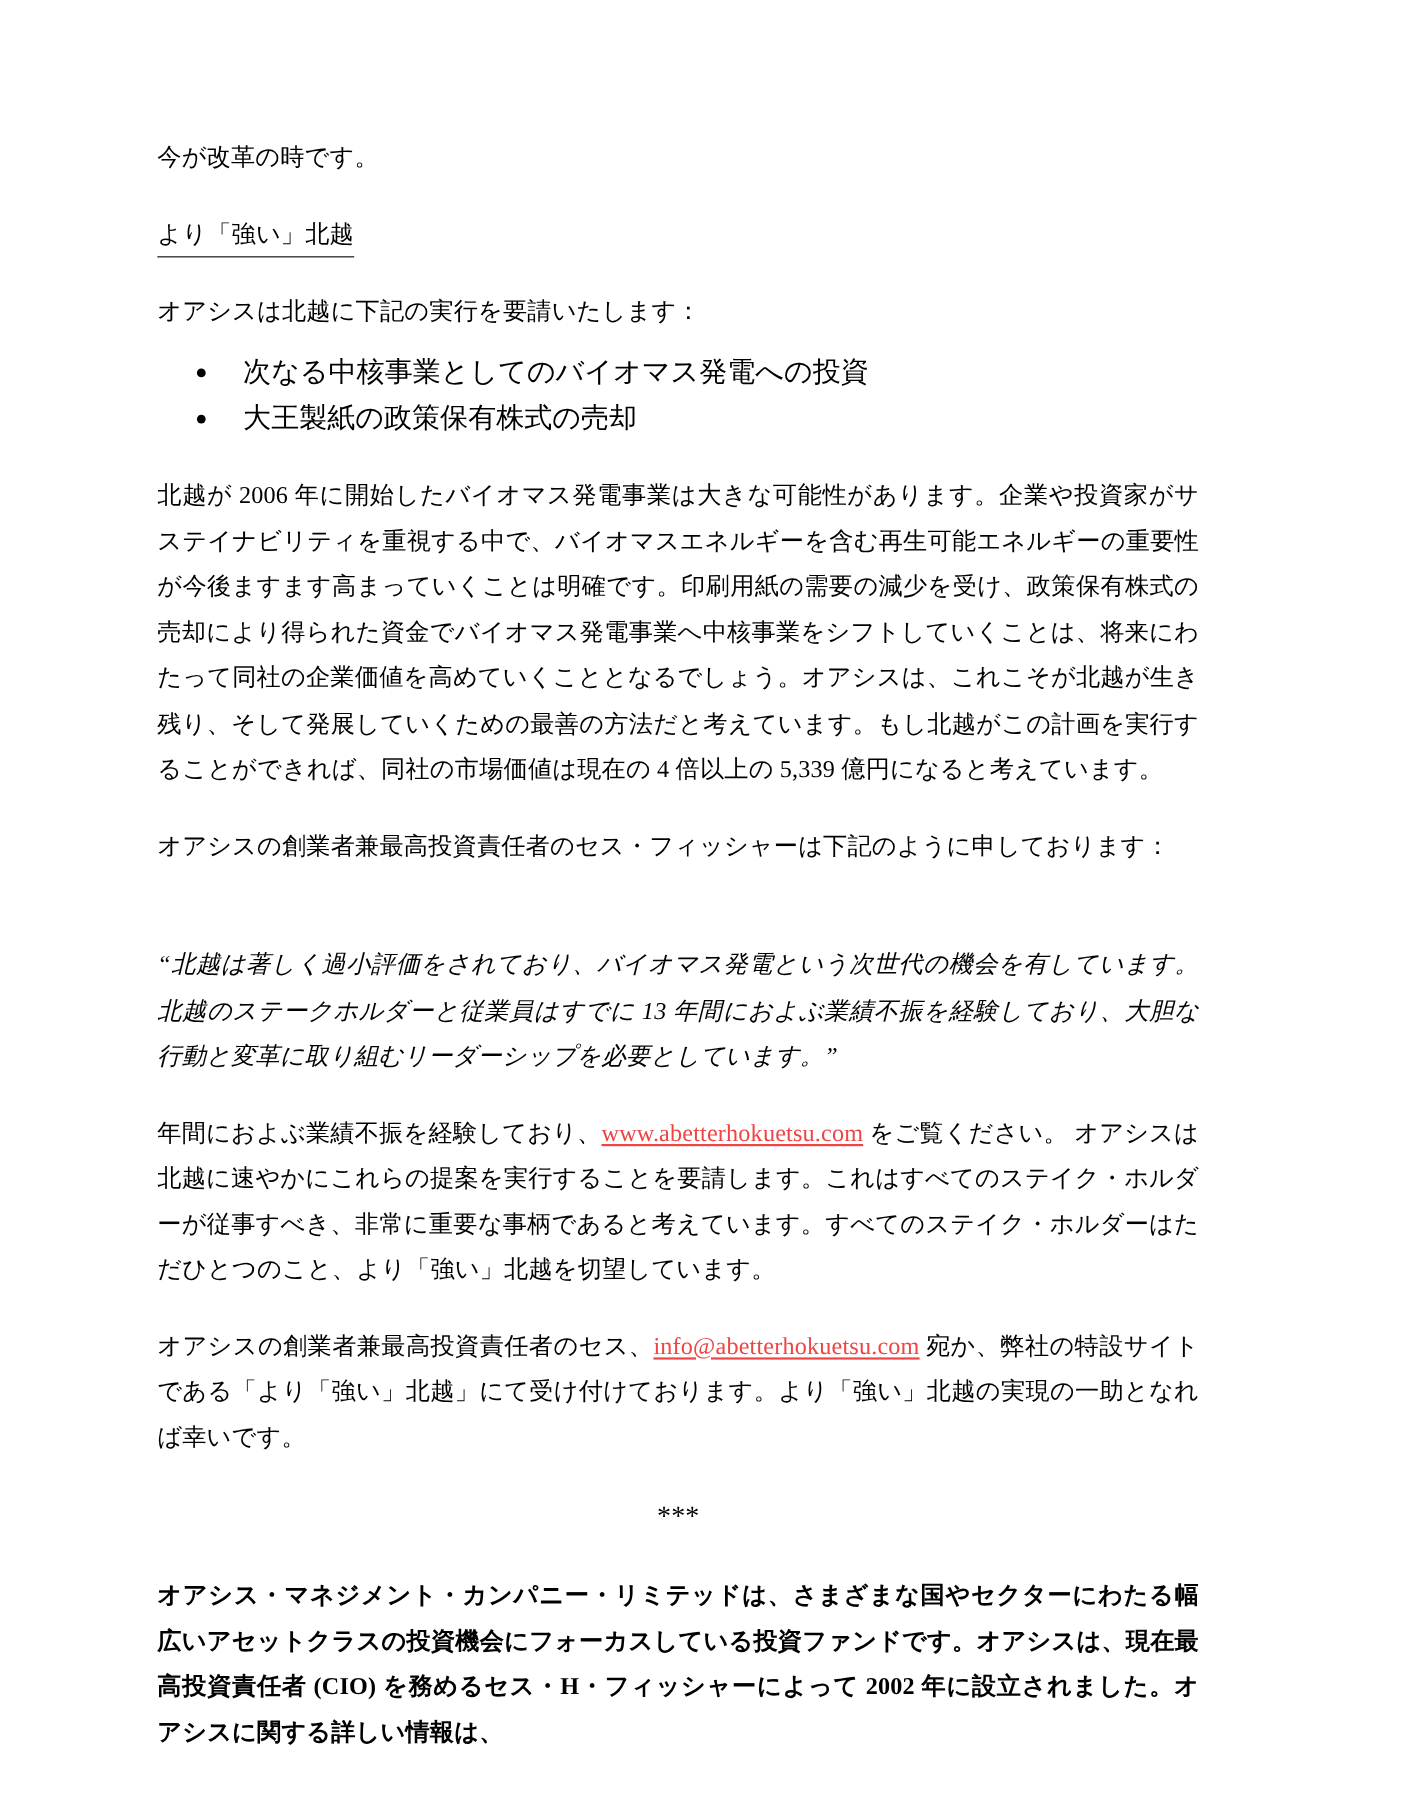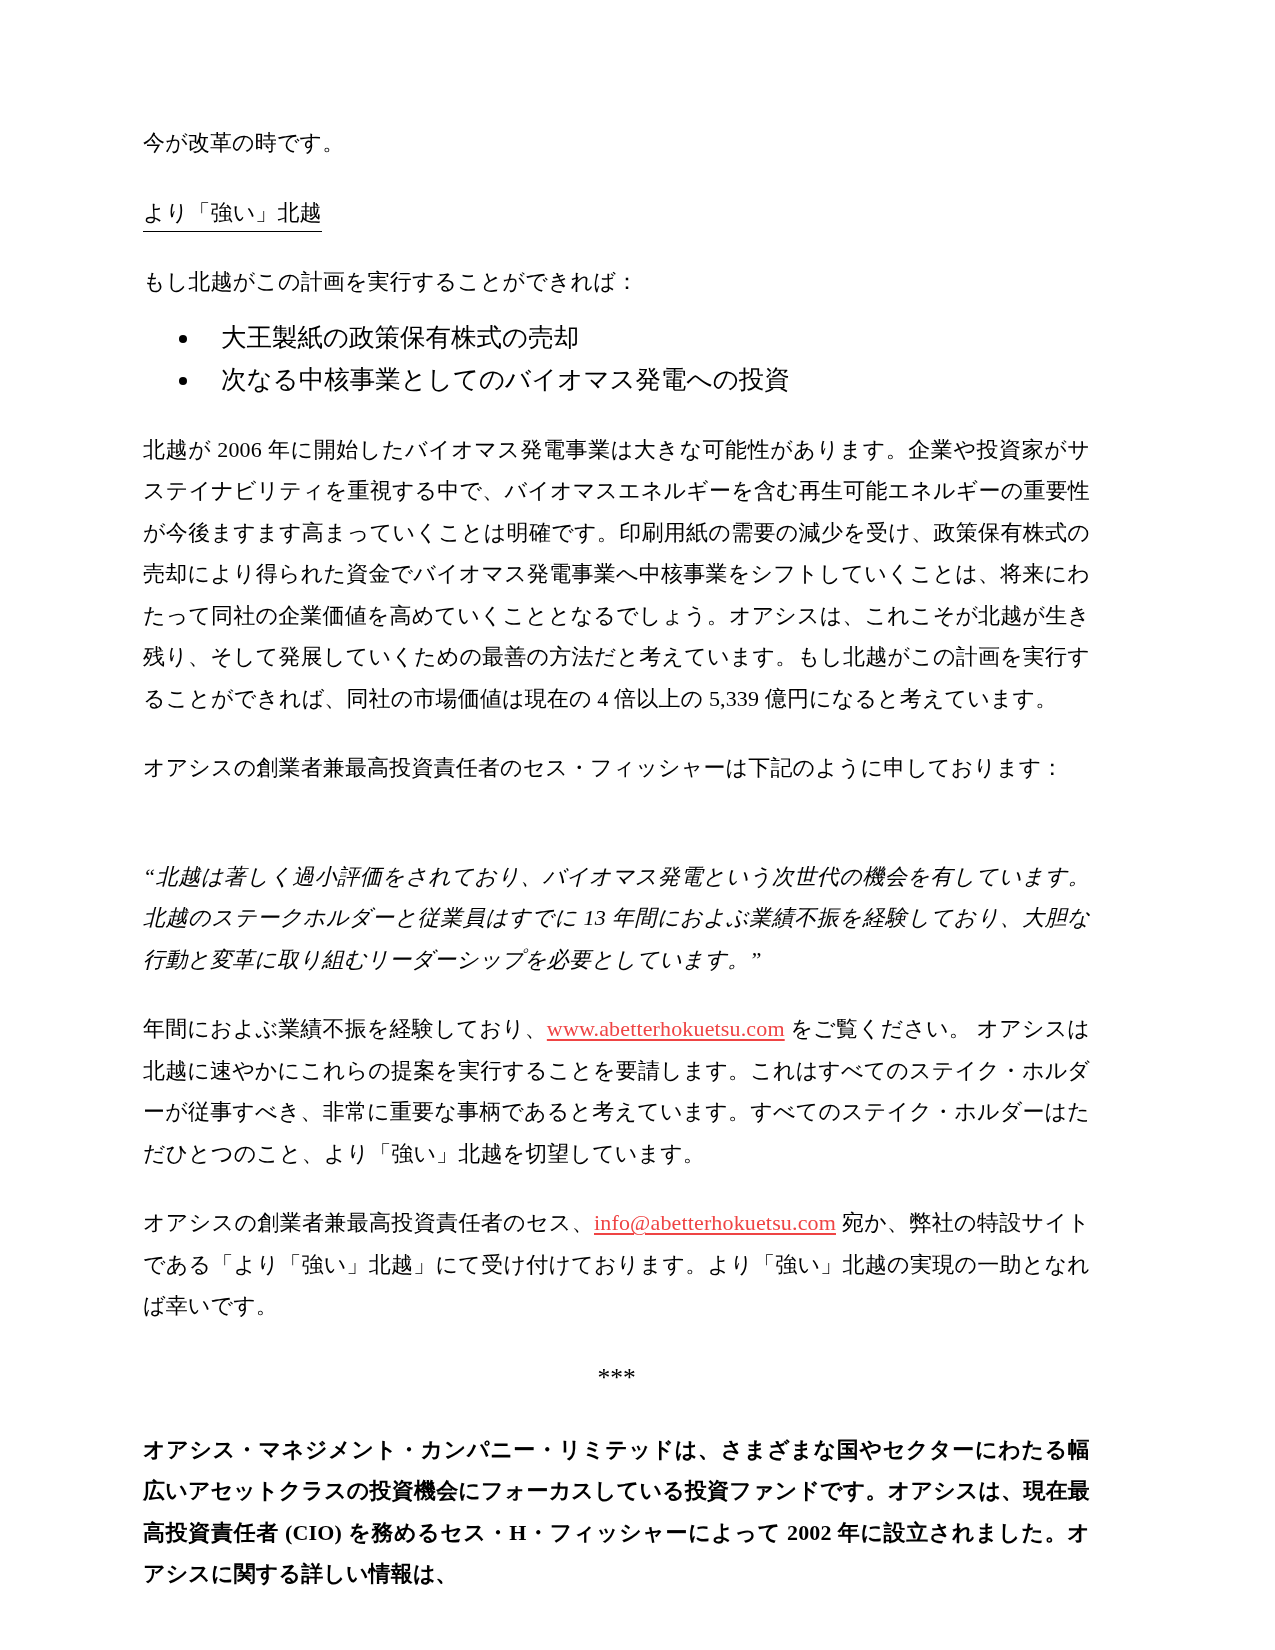--- a/index.html
+++ b/index.html
@@ -36,20 +36,21 @@
     letter-spacing: 0.15px;
   }
   .gap-md { height: 28px; }
   .gap-lg { height: 34px; }
 
   .underline-head {
     display: inline-block;
     border-bottom: 1.6px solid #000;
     padding-bottom: 1px;
     line-height: 34px;
+    font-family: Liberation Mono, monospace;
   }
 
   
   ul.bullets {
     margin: 14px 0 0 0;
     padding: 0;
     list-style: none;
   }
   ul.bullets li {
     position: relative;
@@ -100,25 +101,25 @@
   <div class="doc">
 
     <p>今が改革の時です。</p>
 
     <div class="gap-md"></div>
 
     <p><span class="underline-head">より「強い」北越</span></p>
 
     <div class="gap-md"></div>
 
-    <p>もし北越がこの計画を実行することができれば：</p>
+    <p>オアシスは北越に下記の実行を要請いたします：</p>
 
     <ul class="bullets">
+      <li>次なる中核事業としてのバイオマス発電への投資</li>
       <li>大王製紙の政策保有株式の売却</li>
-      <li>次なる中核事業としてのバイオマス発電への投資</li>
     </ul>
 
     <div class="gap-md"></div>
 
     <p>北越が 2006 年に開始したバイオマス発電事業は大きな可能性があります。企業や投資家がサステイナビリティを重視する中で、バイオマスエネルギーを含む再生可能エネルギーの重要性が今後ますます高まっていくことは明確です。印刷用紙の需要の減少を受け、政策保有株式の売却により得られた資金でバイオマス発電事業へ中核事業をシフトしていくことは、将来にわたって同社の企業価値を高めていくこととなるでしょう。オアシスは、これこそが北越が生き残り、そして発展していくための最善の方法だと考えています。もし北越がこの計画を実行することができれば、同社の市場価値は現在の 4 倍以上の 5,339 億円になると考えています。</p>
 
     <div class="gap-md"></div>
 
     <p>オアシスの創業者兼最高投資責任者のセス・フィッシャーは下記のように申しております：</p>
 

